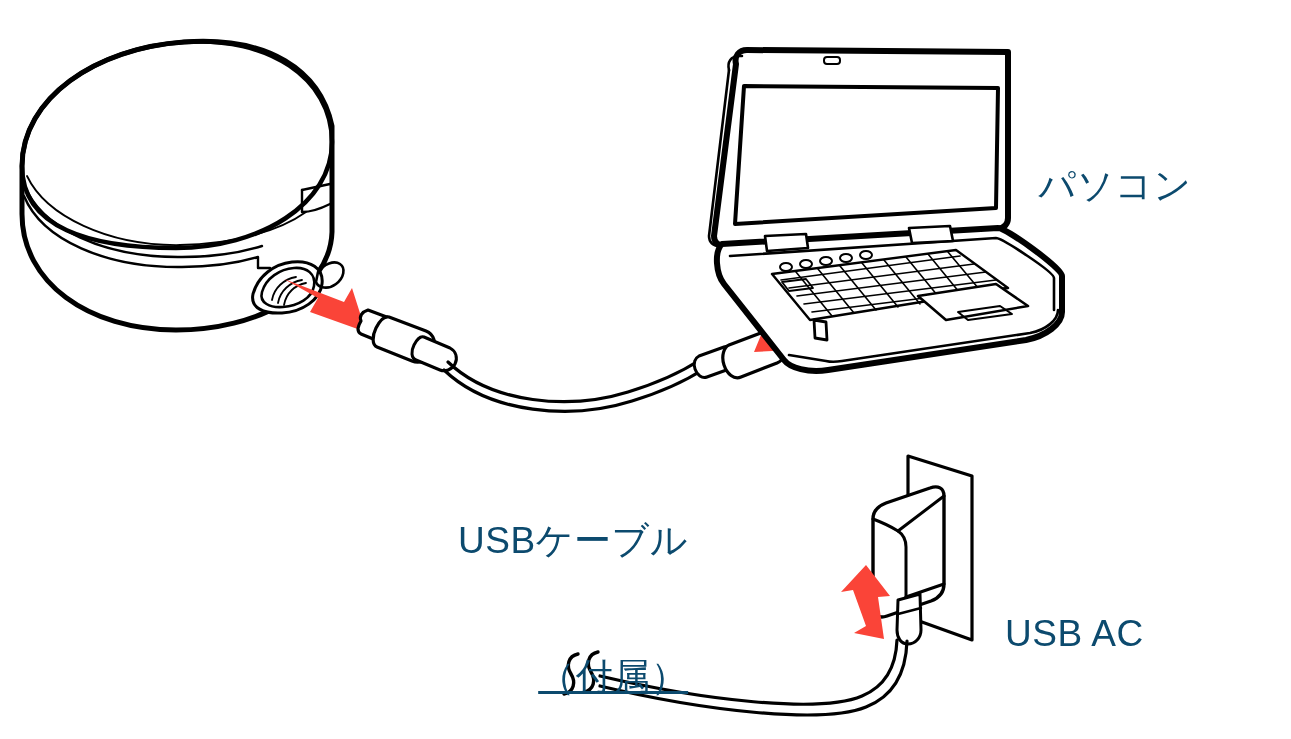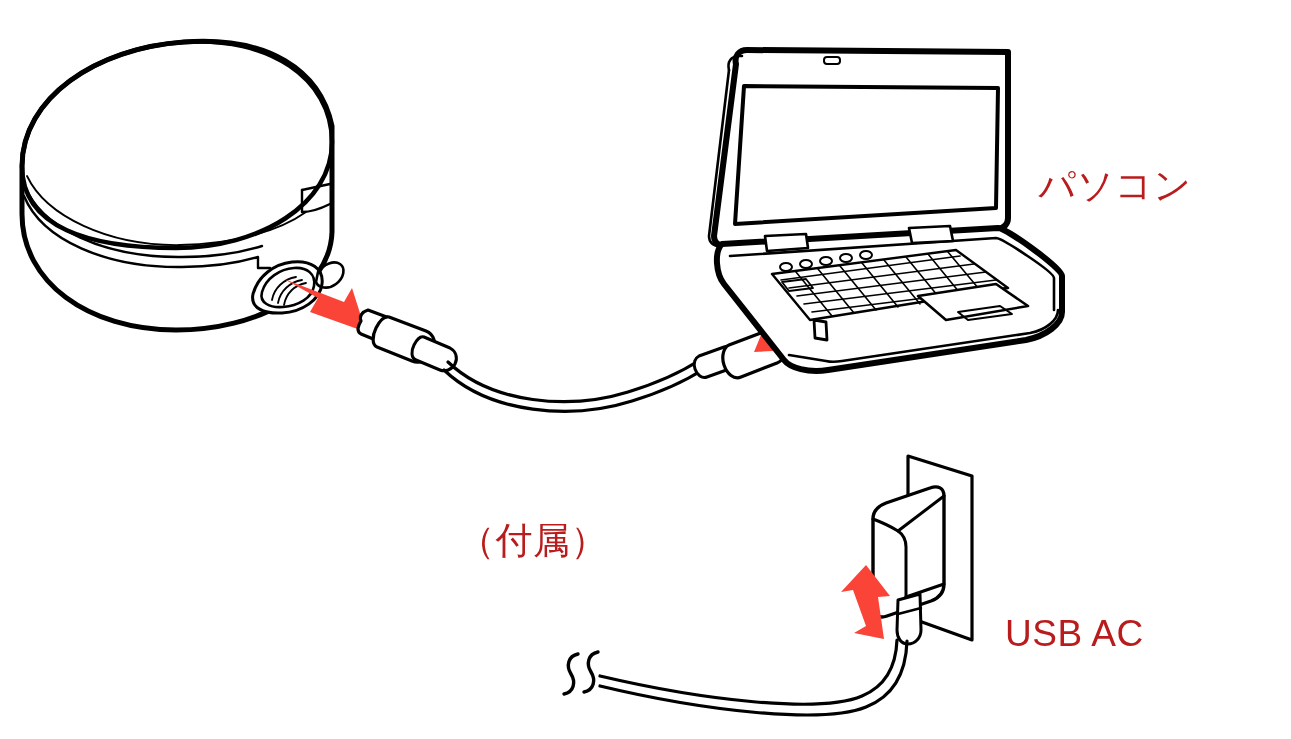--- a/index.html
+++ b/index.html
@@ -20,21 +20,21 @@
   }
   #art {
     position: absolute;
     left: 0;
     top: 0;
     width: 1291px;
     height: 739px;
   }
   .lbl {
     position: absolute;
-    color: #b91c1c;
+    color: #0c4a6e;
     font-family: "Liberation Sans", "DejaVu Sans", sans-serif;
     line-height: 1.22;
     white-space: pre;
     letter-spacing: 0.5px;
   }
   #label-pc {
     left: 995px;
     top: 118px;
     font-size: 37px;
   }
@@ -346,21 +346,22 @@
            C 576 682, 574 692, 564 694"></path>
     </g>
 
   </svg>
 
   <div class="lbl" id="label-pc">
     <span>パソコン</span>
   </div>
 
   <div class="lbl" id="label-usb-cable">
-    <div style="text-align:left;">（付属）</div>
+    <div style="text-align:center;">USBケーブル</div>
+    <div style="text-align:right;text-decoration:underline;">（付属）</div>
   </div>
 
 
   <div class="lbl" id="label-ac-adapter">
     <div>USB AC</div>
     
     
   </div>
 
 </div>

